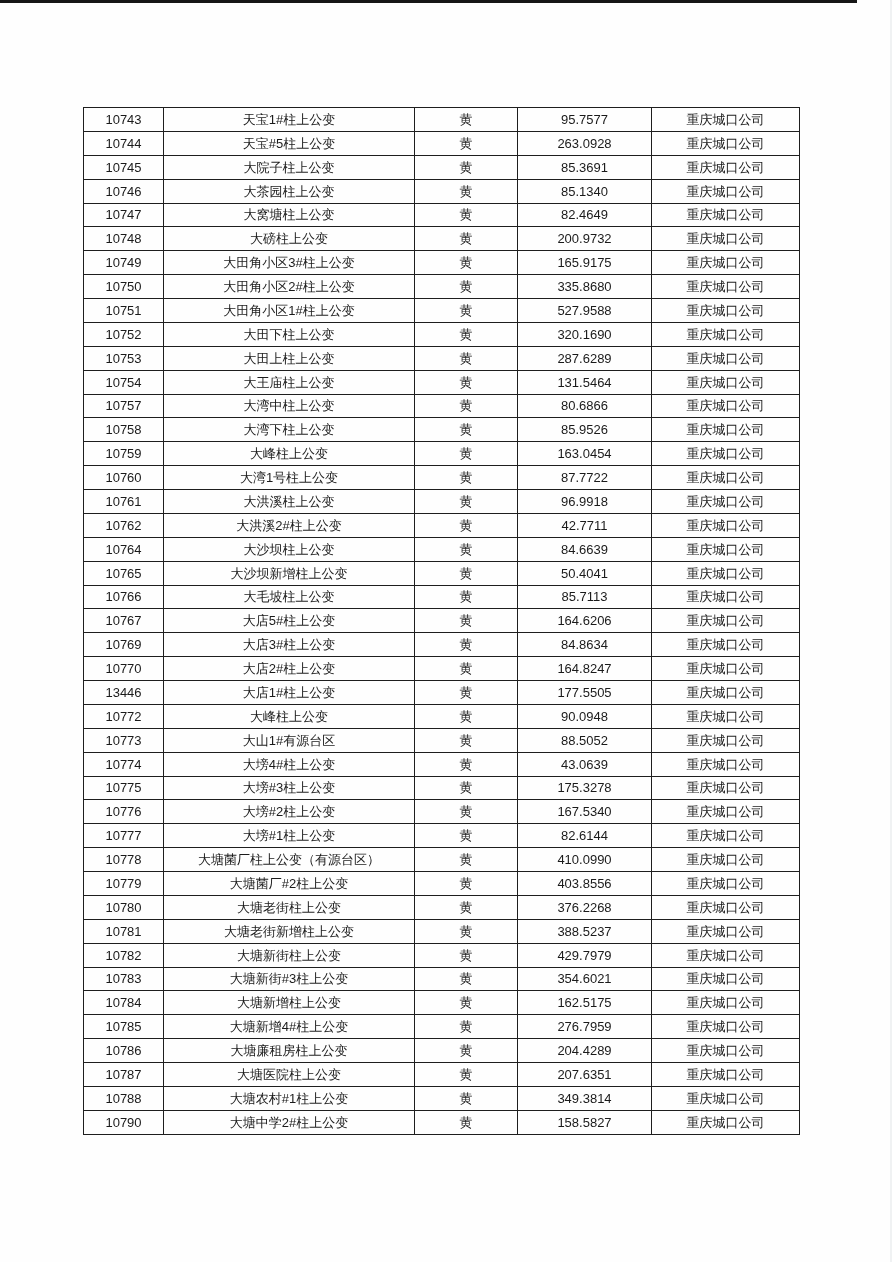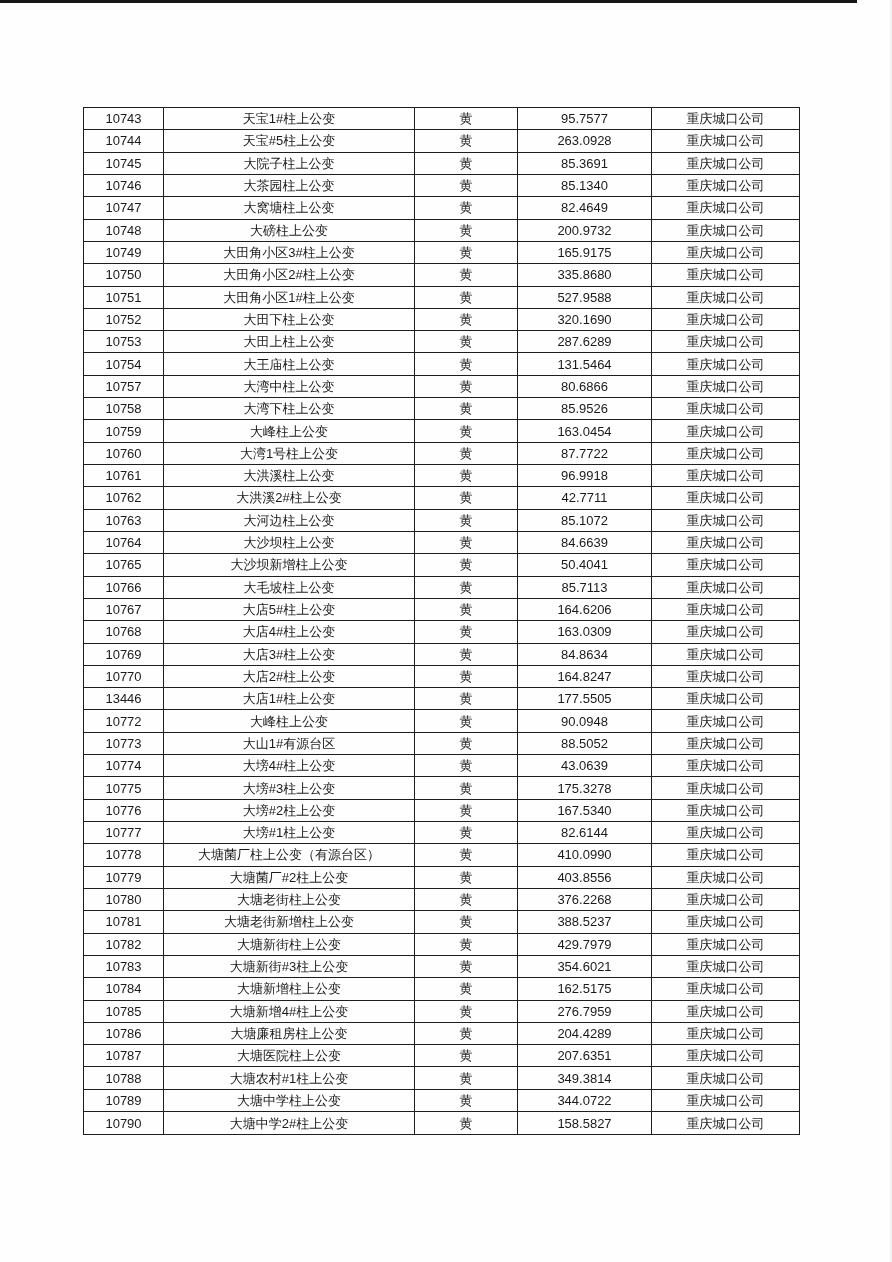--- a/index.html
+++ b/index.html
@@ -195,27 +195,20 @@
       <td>重庆城口公司</td>
     </tr>
         <tr>
       <td>10762</td>
       <td>大洪溪2#柱上公变</td>
       <td>黄</td>
       <td>42.7711</td>
       <td>重庆城口公司</td>
     </tr>
         <tr>
-      <td>10763</td>
-      <td>大河边柱上公变</td>
-      <td>黄</td>
-      <td>85.1072</td>
-      <td>重庆城口公司</td>
-    </tr>
-        <tr>
       <td>10764</td>
       <td>大沙坝柱上公变</td>
       <td>黄</td>
       <td>84.6639</td>
       <td>重庆城口公司</td>
     </tr>
         <tr>
       <td>10765</td>
       <td>大沙坝新增柱上公变</td>
       <td>黄</td>
@@ -230,27 +223,20 @@
       <td>重庆城口公司</td>
     </tr>
         <tr>
       <td>10767</td>
       <td>大店5#柱上公变</td>
       <td>黄</td>
       <td>164.6206</td>
       <td>重庆城口公司</td>
     </tr>
         <tr>
-      <td>10768</td>
-      <td>大店4#柱上公变</td>
-      <td>黄</td>
-      <td>163.0309</td>
-      <td>重庆城口公司</td>
-    </tr>
-        <tr>
       <td>10769</td>
       <td>大店3#柱上公变</td>
       <td>黄</td>
       <td>84.8634</td>
       <td>重庆城口公司</td>
     </tr>
         <tr>
       <td>10770</td>
       <td>大店2#柱上公变</td>
       <td>黄</td>
@@ -374,27 +360,20 @@
       <td>大塘医院柱上公变</td>
       <td>黄</td>
       <td>207.6351</td>
       <td>重庆城口公司</td>
     </tr>
         <tr>
       <td>10788</td>
       <td>大塘农村#1柱上公变</td>
       <td>黄</td>
       <td>349.3814</td>
-      <td>重庆城口公司</td>
-    </tr>
-        <tr>
-      <td>10789</td>
-      <td>大塘中学柱上公变</td>
-      <td>黄</td>
-      <td>344.0722</td>
       <td>重庆城口公司</td>
     </tr>
         <tr>
       <td>10790</td>
       <td>大塘中学2#柱上公变</td>
       <td>黄</td>
       <td>158.5827</td>
       <td>重庆城口公司</td>
     </tr>
       </tbody>

